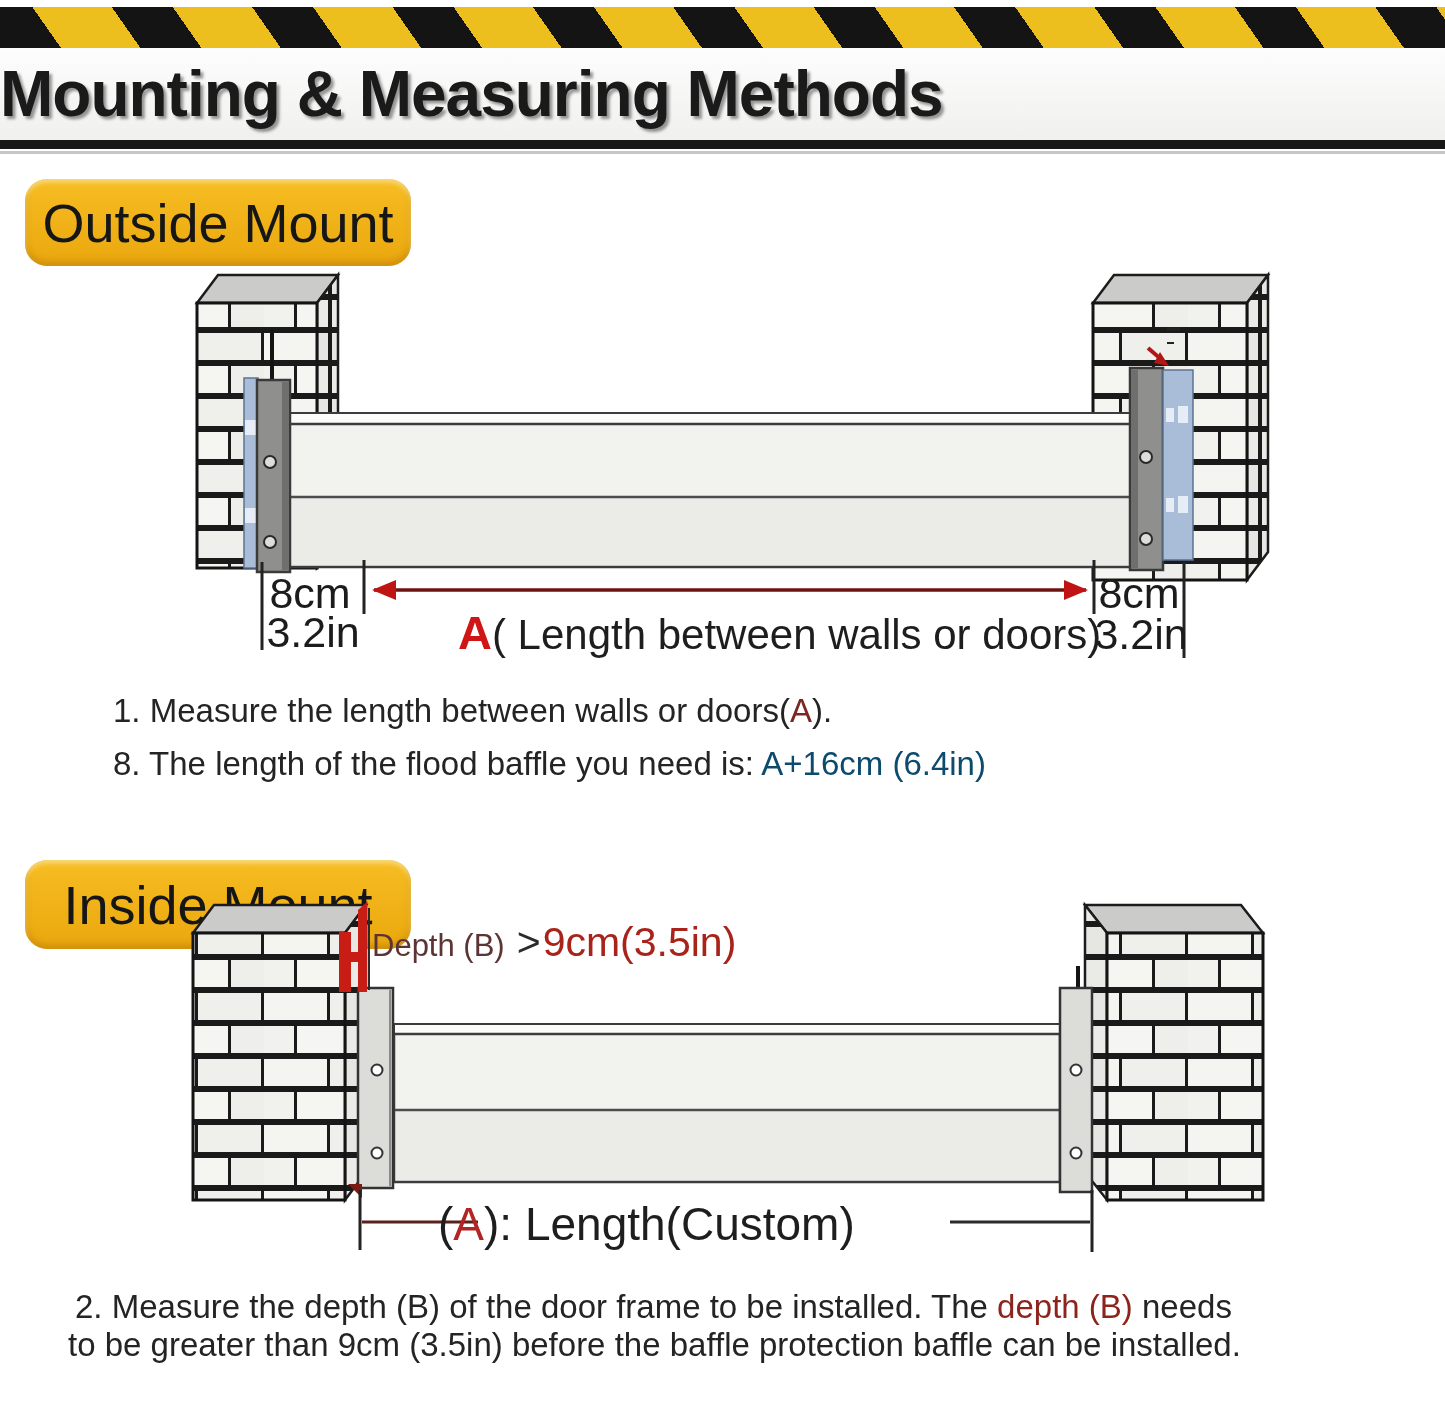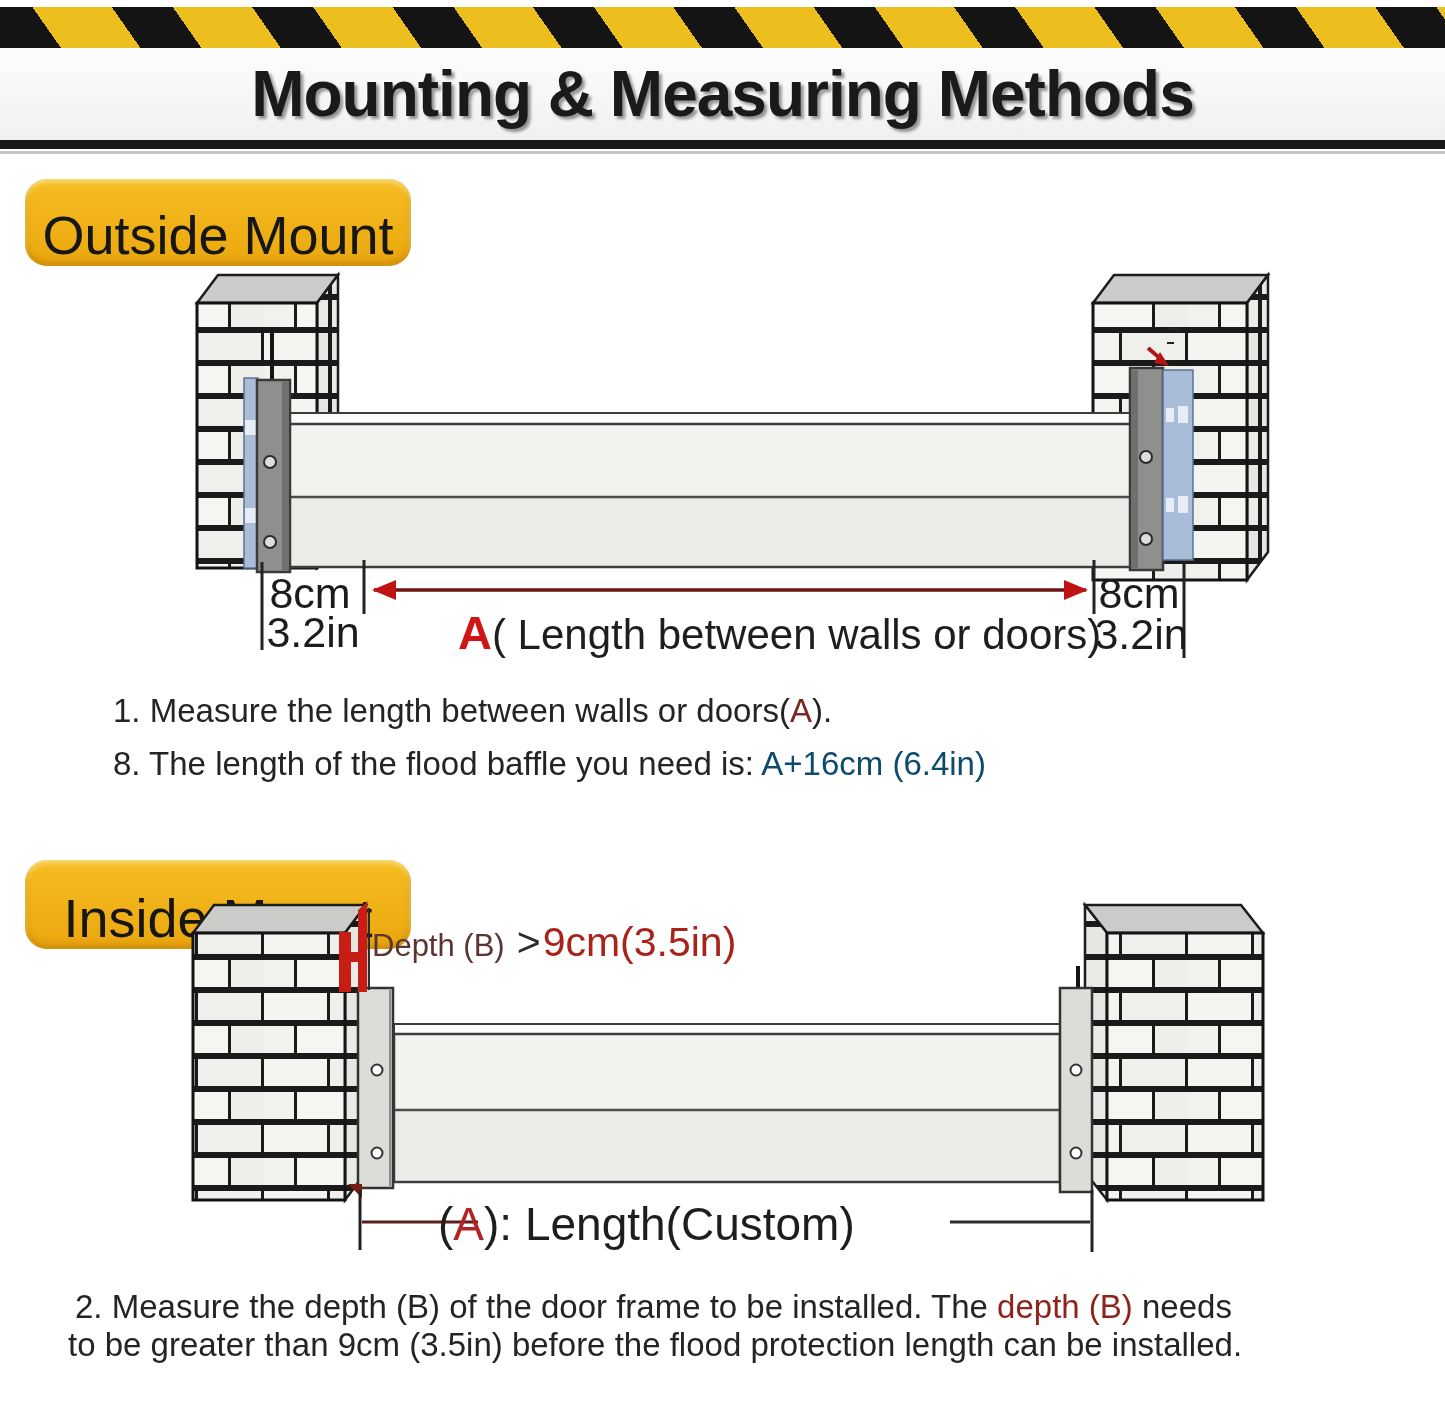--- a/index.html
+++ b/index.html
@@ -4,31 +4,31 @@
 <style>
   html,body{margin:0;padding:0;background:#ffffff;}
   .page{position:relative;width:1445px;height:1421px;background:#ffffff;overflow:hidden;
         font-family:"Liberation Sans",sans-serif;}
 
   
   .hazard{position:absolute;left:0;top:7px;width:1445px;height:41px;
           background:repeating-linear-gradient(55deg,#141414 0 50px,#edbf1e 50px 115px);}
   .title-band{position:absolute;left:0;top:48px;width:1445px;height:92px;
               background:linear-gradient(180deg,#fdfdfd,#f0f0ee);}
-  .title-band h1{margin:0;line-height:92px;text-align:center;font-size:64px;font-weight:bold;
+  .title-band h1{margin:0;line-height:92px;text-align:left;font-size:64px;font-weight:bold;
                  letter-spacing:-1px;color:#1a1a1a;
                  text-shadow:3px 3px 3px rgba(0,0,0,0.40),-1px -1px 0 rgba(255,255,255,0.55);}
   .black-bar{position:absolute;left:0;top:140px;width:1445px;height:9px;background:#181818;}
   .gray-bar{position:absolute;left:0;top:151px;width:1445px;height:3px;background:#c6c6c4;}
 
   
   .mount-label{position:absolute;left:25px;width:386px;border-radius:22px;
                background:linear-gradient(180deg,#f6bd22,#eaa70e);
                box-shadow:inset 0 -4px 7px rgba(150,90,0,.35),inset 0 3px 5px rgba(255,236,170,.75);
-               display:flex;align-items:flex-end;justify-content:center;
+               display:flex;align-items:center;justify-content:center;
                font-size:54px;color:#161616;}
   .label-outside{top:179px;height:87px;}
   .label-inside{top:852px;height:89px;margin-top:8px;}
 
   
   .diagram{position:absolute;left:0;}
   #svg-outside{top:260px;width:1445px;height:405px;}
   #svg-inside{top:895px;width:1445px;height:372px;}
   svg text{font-family:"Liberation Sans",sans-serif;}
   .t43{font-size:43px;fill:#1c1c1c;}
@@ -211,17 +211,17 @@
       <line x1="1092" y1="1190" x2="1092" y2="1252" stroke="#232323" stroke-width="3"></line>
       <line x1="362" y1="1222" x2="478" y2="1222" stroke="#5c1f1f" stroke-width="3"></line>
       <line x1="950" y1="1222" x2="1090" y2="1222" stroke="#2a2a2a" stroke-width="3"></line>
       <text x="438" y="1240"><tspan class="ins-span">(</tspan><tspan class="ins-span-a">A</tspan><tspan class="ins-span">): Length(Custom)</tspan></text>
     </g>
   </svg>
 
   <div class="steps steps-inside">
     <div class="step">
       <div><span>2. Measure the depth (B) of the door frame to be installed. The </span><span class="depth-red">depth (B)</span><span> needs</span></div>
-      <div class="wrap-line">to be greater than 9cm (3.5in) before the flood protection length can be installed.</div>
+      <div class="wrap-line">to be greater than 9cm (3.5in) before the baffle protection baffle can be installed.</div>
     </div>
   </div>
 
 </div>
 
 </body></html>

